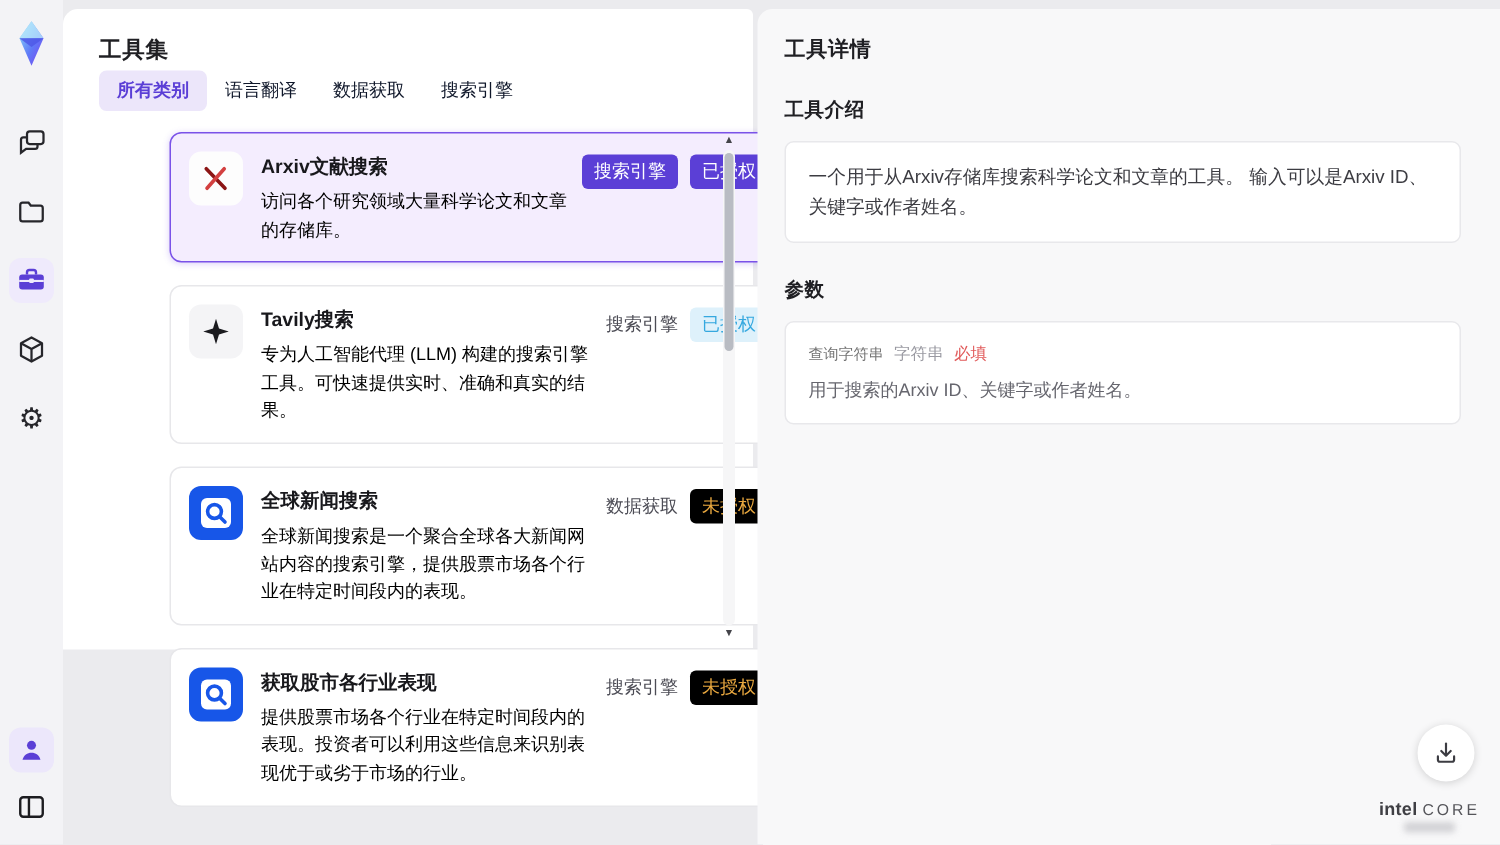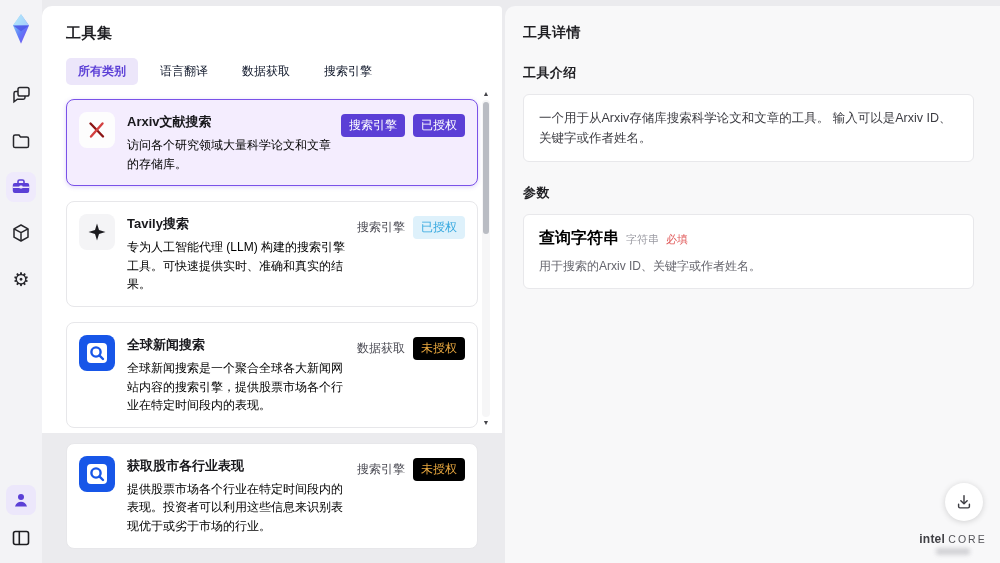--- a/index.html
+++ b/index.html
@@ -15,26 +15,26 @@
   .rail-bottom { margin-top:auto; margin-bottom:10px; display:flex; flex-direction:column; align-items:center; gap:8px; }
   .gear-glyph { font-size:19px; line-height:1; color:#26262b; font-family:"DejaVu Sans",sans-serif; }
 
   
   .left-panel { position:absolute; left:42px; top:6px; width:460px; height:427px; background:#ffffff; border-radius:10px 4px 0 0; padding:18px 0 0 24px; }
   .right-panel { position:absolute; left:505px; top:6px; width:495px; height:557px; background:#f8f8f9; border-radius:10px 0 0 0; padding:18px 26px 0 18px; }
 
   .panel-title { font-size:15px; font-weight:bold; letter-spacing:.5px; }
 
   
-  .tabs { display:flex; align-items:center; gap:10px; margin-top:15px; }
+  .tabs { display:flex; align-items:center; margin-top:4px; }
   .tab { font-size:12px; color:#0f172a; padding:5px 12px; border-radius:5px; cursor:pointer; white-space:nowrap; }
   .tab.active { background:#ece6fa; color:#5b3fd6; font-weight:bold; }
 
   
-  .tool-list { margin-top:14px; width:412px; }
+  .tool-list { margin-top:14px; width:412px;margin-left:47px; }
   .card { display:flex; align-items:flex-start; border:1px solid #e7e7ea; border-radius:8px; padding:12px 12px 12px 12px; margin-bottom:15px; background:#fff; cursor:pointer; }
   .card.selected { background:#f4edfe; border:1.5px solid #7a52e8; box-shadow:0 1px 4px rgba(122,82,232,.25); }
   .tool-icon { width:36px; height:36px; border-radius:8px; flex:none; display:flex; align-items:center; justify-content:center; margin-right:12px; overflow:hidden; }
   .tool-icon.light { background:#f4f4f6; }
   .tool-icon.white { background:#fdfdfd; }
   .tool-main { flex:1; min-width:0; }
   .tool-title { font-size:13px; font-weight:bold; color:#18181c; margin-top:1px; }
   .tool-desc { font-size:12px; color:#000000; line-height:1.55; margin-top:5px; }
   .tool-tags { flex:none; display:flex; align-items:center; gap:8px; margin-left:10px; margin-top:2px; }
   .cat-text { font-size:12px; color:#4c4c55; }
@@ -47,21 +47,21 @@
   .scrollbar { position:absolute; right:12px; top:84px; bottom:6px; width:8px; display:flex; flex-direction:column; align-items:center; }
   .sb-arrow { font-size:7px; color:#44444a; line-height:8px; }
   .sb-track { flex:1; width:8px; background:#f6f6f7; border-radius:4px; position:relative; margin:2px 0; }
   .sb-thumb { position:absolute; top:2px; left:1px; width:6px; height:132px; border-radius:3px; background:#b9bcc3; }
 
   
   .section-h { font-size:13px; font-weight:bold; margin-top:22px; letter-spacing:.4px; }
   .info-box { margin-top:12px; background:#fff; border:1px solid #e8e8eb; border-radius:6px; padding:13px 15px; }
   .intro-text { font-size:12.5px; color:#3c3c42; line-height:1.6; }
   .param-head { display:flex; align-items:baseline; gap:7px; }
-  .param-name { font-size:16px; font-weight:bold; color:#000000; }
+  .param-name { font-size:10px; font-weight:normal; color:#737373; }
   .param-type { font-size:11px; color:#9a9aa2; }
   .param-required { font-size:11px; color:#e15b5b; }
   .param-desc { font-size:12px; color:#66666e; margin-top:9px; }
 
   
   .fab { position:absolute; right:17px; bottom:42px; width:38px; height:38px; border-radius:50%; background:#fff; box-shadow:0 1px 6px rgba(0,0,0,.16); display:flex; align-items:center; justify-content:center; cursor:pointer; }
   .brand { position:absolute; right:12px; bottom:8px; width:70px; text-align:center; }
   .brand-line { font-size:12px; color:#3f3f44; white-space:nowrap; }
   .brand-line .b1 { font-weight:bold; letter-spacing:.2px; }
   .brand-line .b2 { letter-spacing:2px; font-size:10.5px; color:#55555a; }

